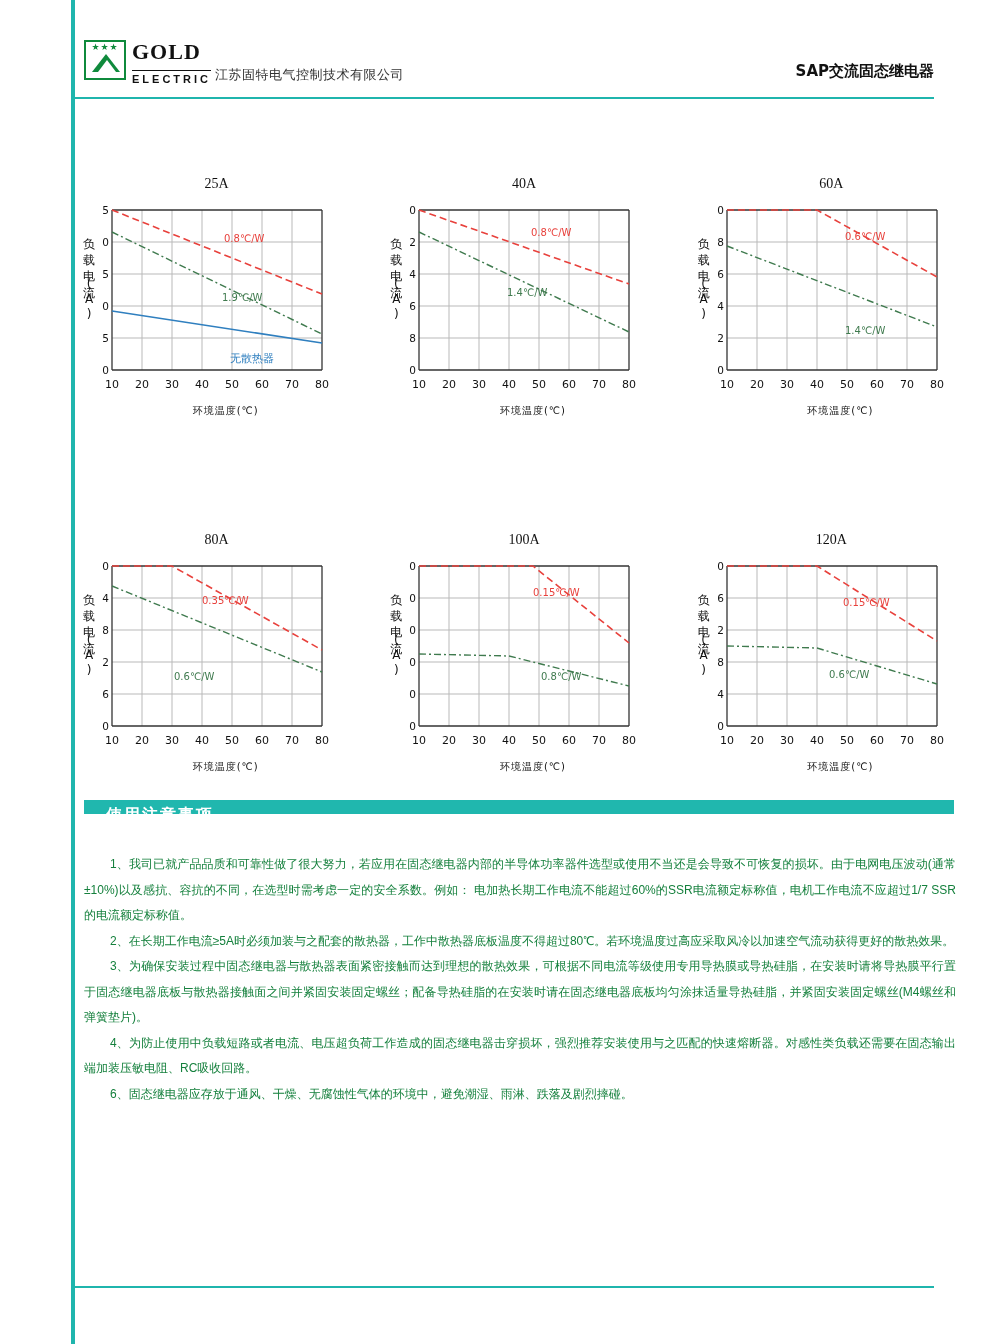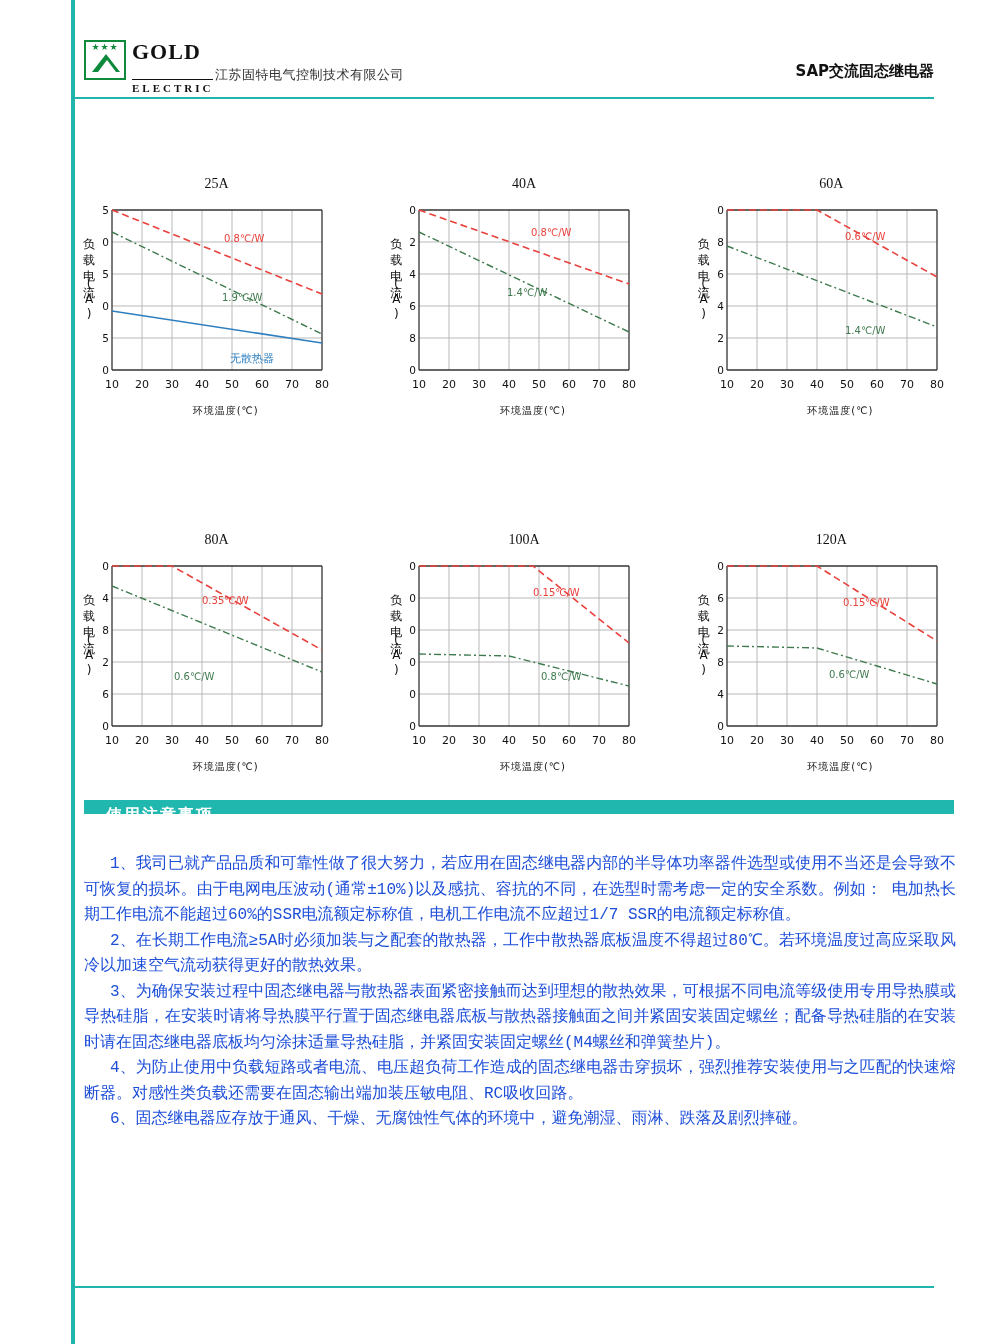--- a/index.html
+++ b/index.html
@@ -49,23 +49,23 @@
   }
   .logo-text{
     position:absolute;left:48px;top:0px;
   }
   .logo-gold{
     font-family:"Liberation Serif","DejaVu Serif",serif;
     font-size:22px;font-weight:bold;letter-spacing:1px;color:#111;
     line-height:24px;
   }
   .logo-electric{
-    font-family:Liberation Serif, serif;
+    font-family:Liberation Sans, sans-serif;
     font-size:11px;font-weight:bold;letter-spacing:3px;color:#111;
-    border-top:1px solid #111;padding-top:2px;margin-top:15px;
+    border-top:1px solid #111;padding-top:2px;margin-top:6px;
     line-height:12px;
   }
   .company-cn{
     position:absolute;left:140px;top:66px;
     font-size:13px;color:#333;letter-spacing:0.5px;
     font-family:"DejaVu Sans",sans-serif;
   }
   .header-right{
     position:absolute;right:56px;top:62px;
     font-size:15px;font-weight:bold;color:#111;
@@ -110,22 +110,22 @@
     position:absolute;left:70px;top:800px;width:870px;height:14px;
     background:#20b7ae;
   }
   .section-bar .txt{
     position:absolute;left:22px;top:5px;
     color:#ffffff;font-size:16px;font-weight:bold;letter-spacing:2px;
     font-family:"DejaVu Sans",sans-serif;
   }
   .notes{
     position:absolute;left:70px;top:852px;width:872px;
-    font-size:16px;line-height:25.5px;color:#1d4ed8;
-    font-family:Liberation Mono, monospace;
+    font-size:12px;line-height:25.5px;color:#15803d;
+    font-family:Liberation Sans, sans-serif;
     text-align:justify;
   }
   .notes p{margin:0 0 0 0;text-indent:0;}
   .notes p .ind{display:inline-block;width:26px;}
 </style>
 </head>
 <body>
 
 <div class="page">
 

